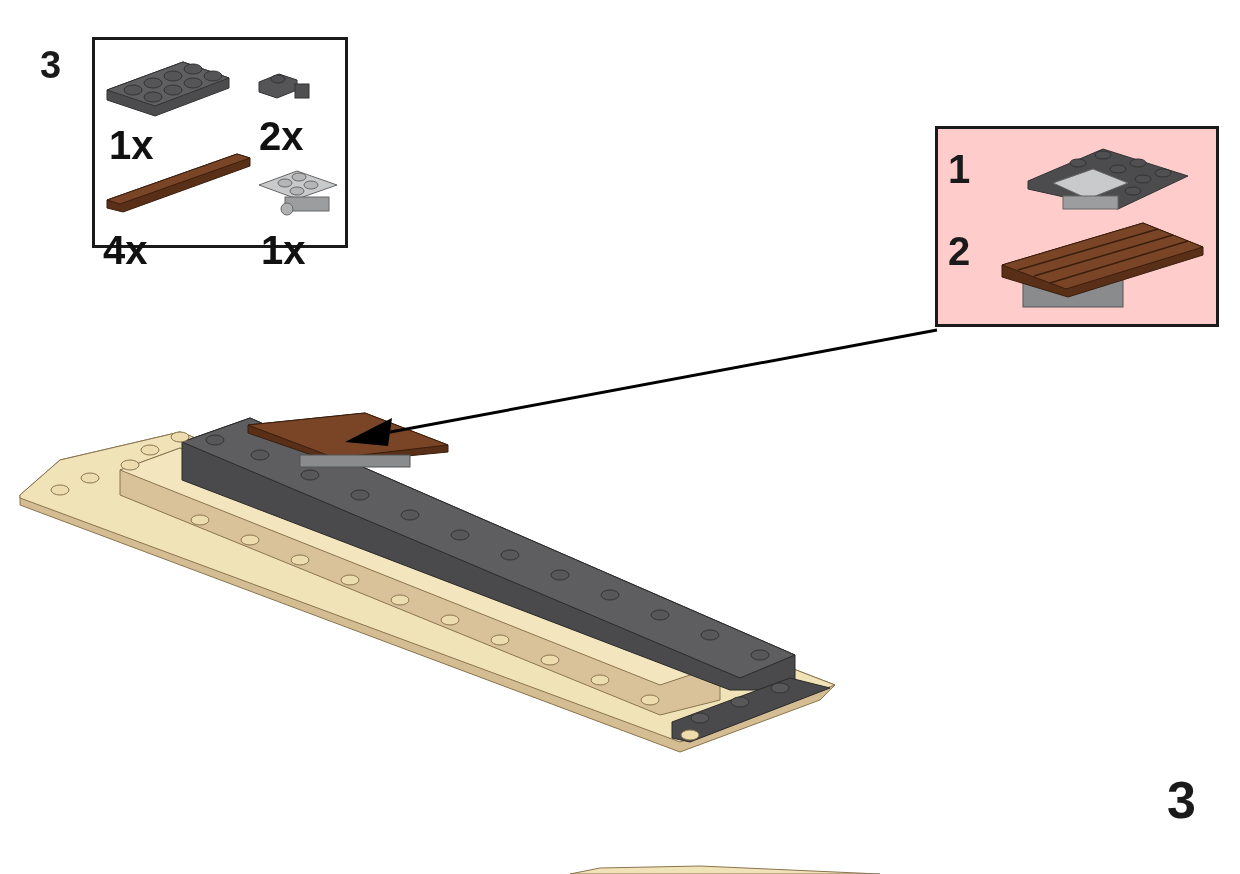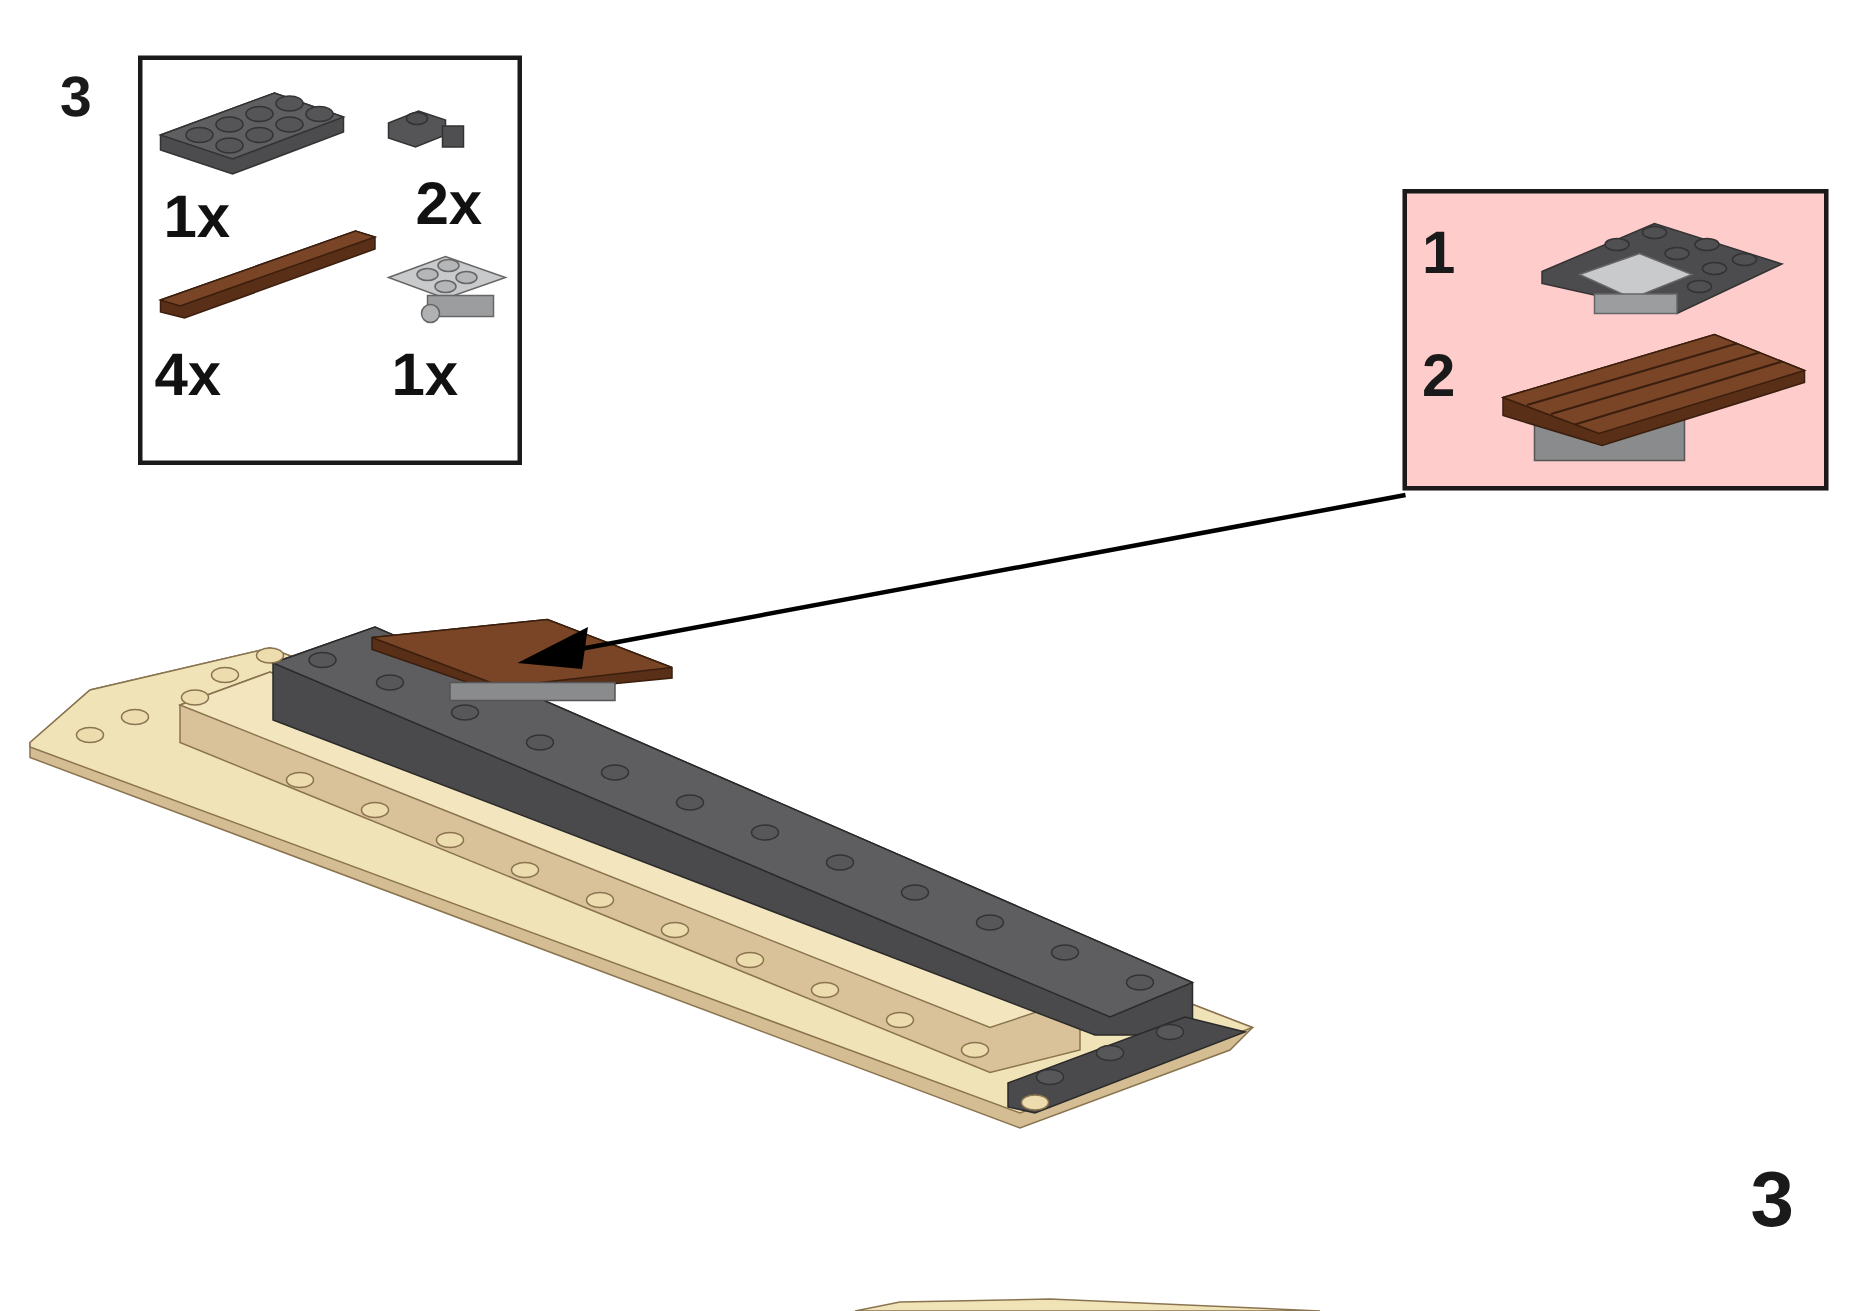--- a/index.html
+++ b/index.html
@@ -1,19 +1,19 @@
 <!DOCTYPE html>
 <html><head>
 <meta charset="utf-8">
 <style>
   html, body { margin:0; padding:0; background:#ffffff; }
   body { width:1240px; height:874px; position:relative; overflow:hidden; font-family:"Liberation Sans", sans-serif; }
   .step-label { position:absolute; font-weight:bold; color:#1a1a1a; }
   #parts-step-number { left:40px; top:44px; font-size:38px; }
-  #parts-box { position:absolute; left:92px; top:37px; width:256px; height:273px; border:3px solid #1a1a1a; box-sizing:border-box; background:#fff; }
+  #parts-box { position:absolute; left:92px; top:37px; width:256px; height:211px; border:3px solid #1a1a1a; box-sizing:border-box; background:#fff; }
   .qty { position:absolute; font-weight:bold; font-size:40px; color:#111; line-height:1; }
   #sub-box { position:absolute; left:935px; top:126px; width:284px; height:201px; border:3px solid #1a1a1a; box-sizing:border-box; background:#ffcccc; }
   .sub-num { position:absolute; font-weight:bold; font-size:40px; color:#1a1a1a; line-height:1; }
   #page-number { position:absolute; left:1167px; top:770px; font-size:52px; font-weight:bold; color:#1a1a1a; }
   svg { position:absolute; overflow:visible; }
 </style>
 </head>
 <body>
 
 <div id="parts-step-number" class="step-label">3</div>
@@ -34,21 +34,21 @@
         <ellipse cx="108" cy="26" rx="9" ry="5"></ellipse>
     </g>
   </svg>
   <div class="qty" style="left:14px;top:85px">1x</div>
 
   <svg style="left:162px;top:30px" width="60" height="40">
     <polygon points="2,12 22,4 40,10 40,20 20,28 2,22" fill="#555557" stroke="#333" stroke-width="1"></polygon>
     <ellipse cx="21" cy="9" rx="7" ry="4" fill="#4f4f51" stroke="#333"></ellipse>
     <rect x="38" y="14" width="14" height="14" fill="#4f4f51" stroke="#333"></rect>
   </svg>
-  <div class="qty" style="left:182px;top:76px">2x</div>
+  <div class="qty" style="left:164px;top:76px">2x</div>
 
   <svg style="left:10px;top:110px" width="150" height="70">
     <polygon points="2,50 132,4 145,8 145,16 18,62 2,58" fill="#5a2f17" stroke="#3a1e0e"></polygon>
     <polygon points="2,50 132,4 145,8 15,54" fill="#7a4526" stroke="#3a1e0e"></polygon>
   </svg>
   <div class="qty" style="left:8px;top:190px">4x</div>
 
   <svg style="left:162px;top:125px" width="85" height="60">
     <polygon points="2,20 40,6 80,20 40,34" fill="#c9cacb" stroke="#666"></polygon>
     <g fill="#b5b6b7" stroke="#666">

